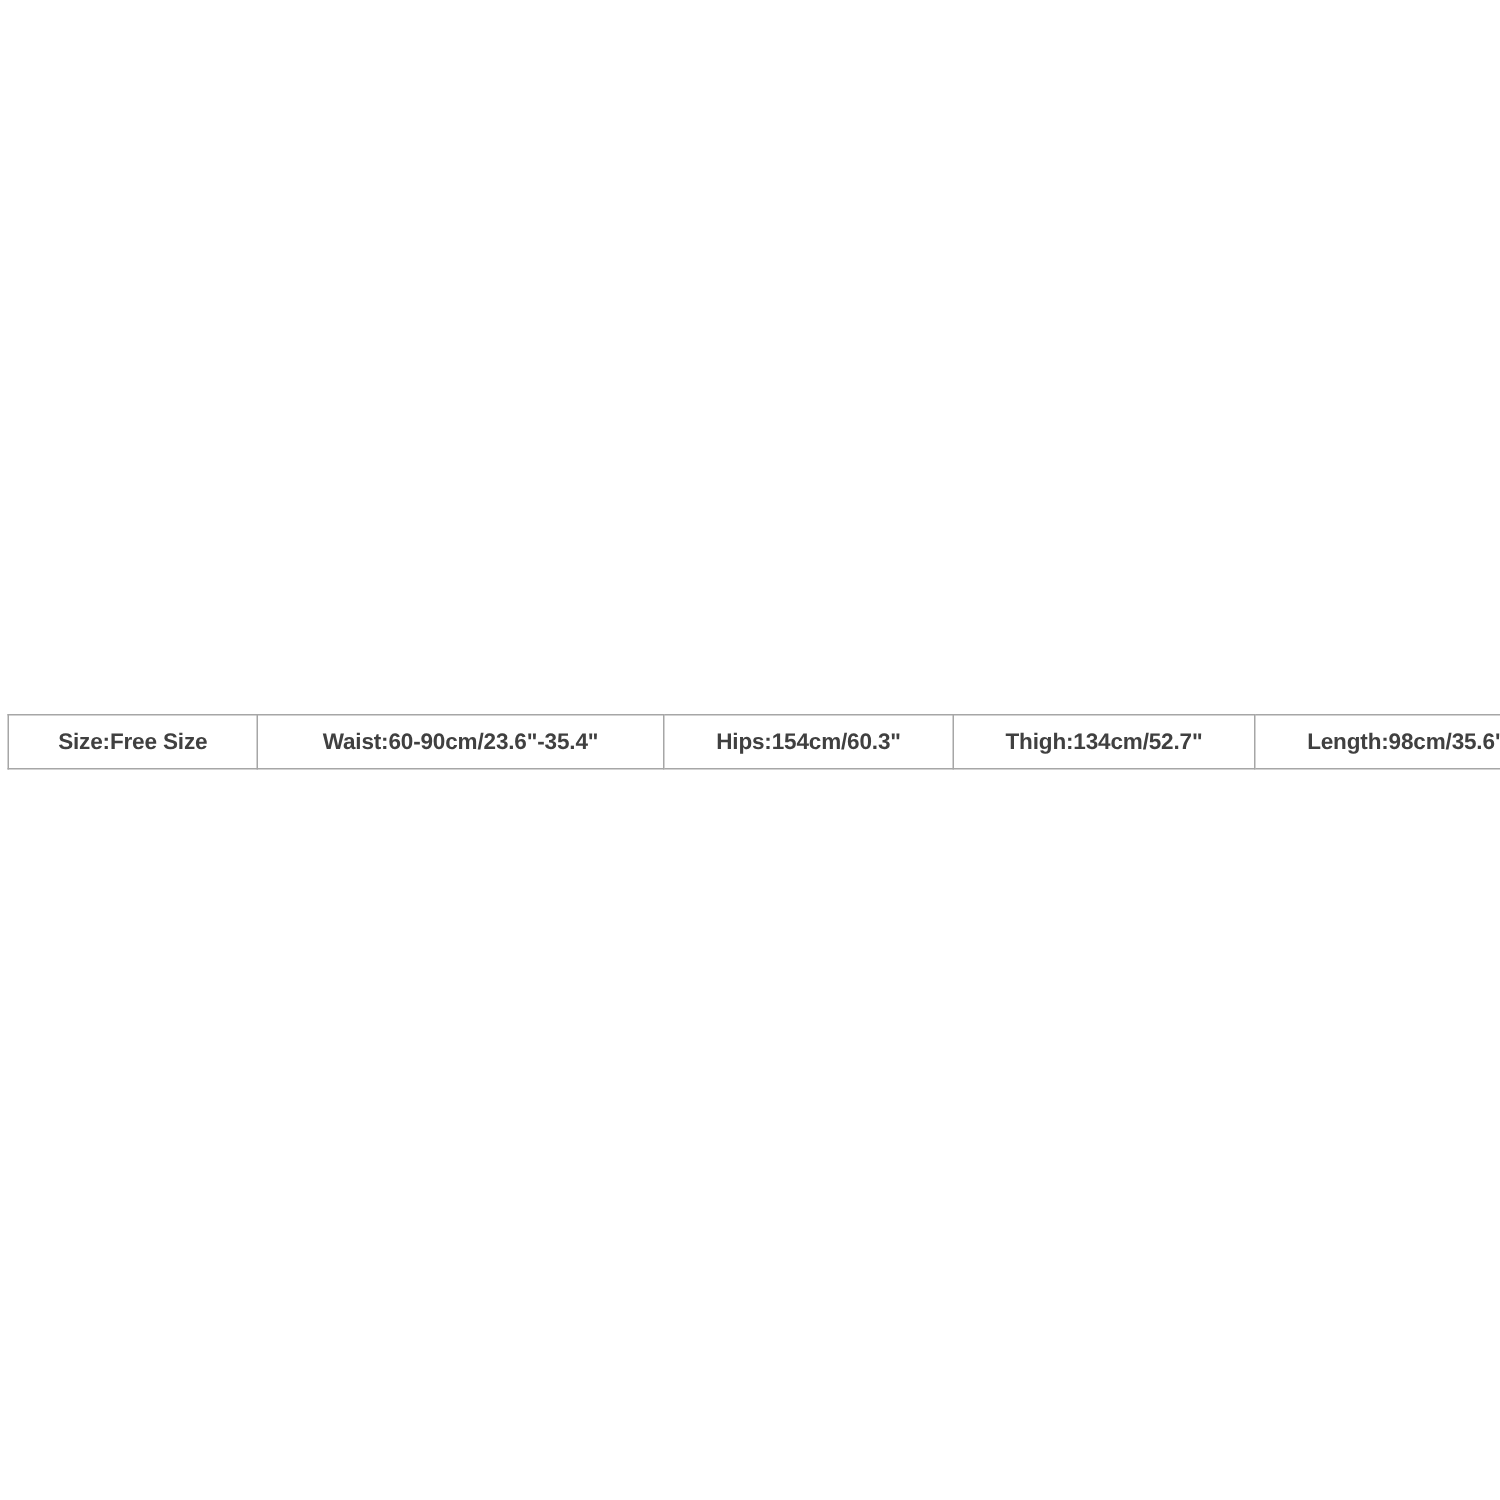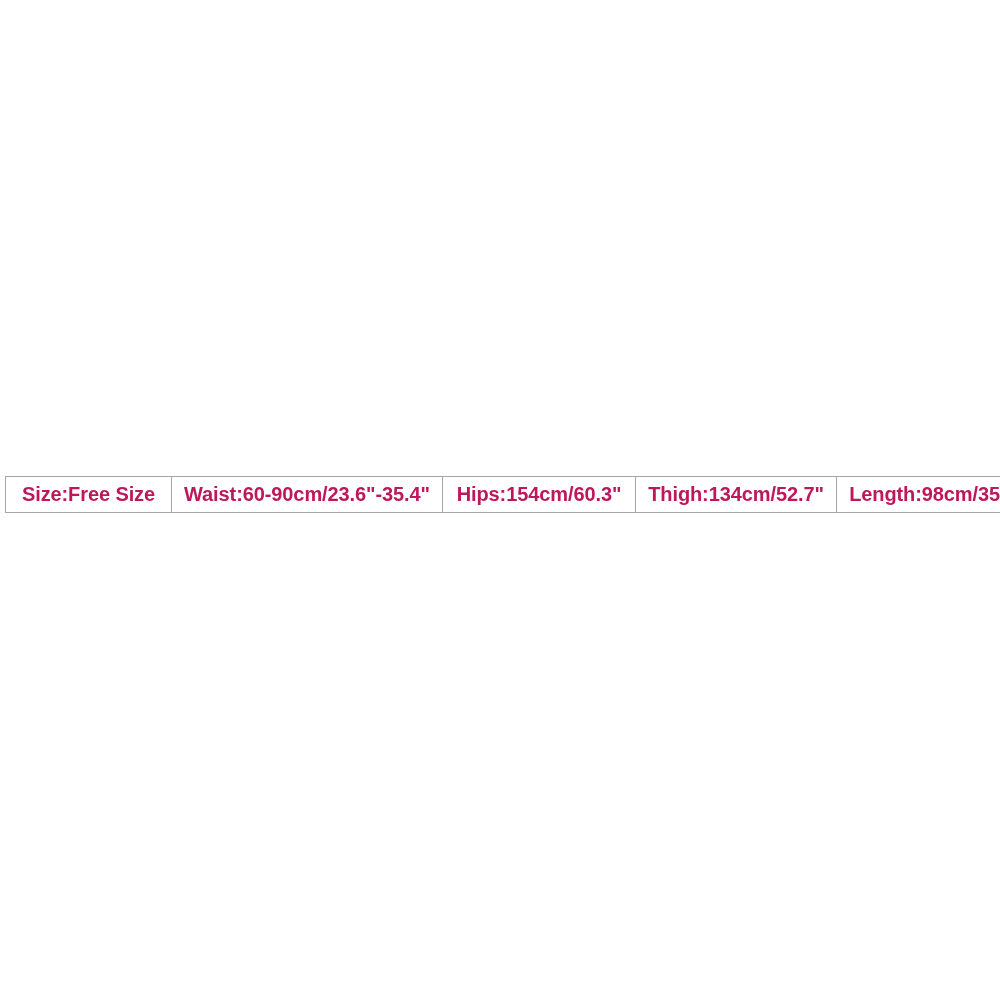--- a/index.html
+++ b/index.html
@@ -25,24 +25,24 @@
     border-collapse: collapse;
     table-layout: fixed;
     background: #ffffff;
   }
 
   .size-chart td {
     border: 1px solid #a6a6a6;
     text-align: center;
     vertical-align: middle;
     padding: 0 4px;
-    color: #be185d;
+    color: #404040;
     font-family: "Liberation Sans", sans-serif;
     font-weight: bold;
-    font-size: 20px;
+    font-size: 15px;
     letter-spacing: -0.1px;
     white-space: nowrap;
     line-height: 35px;
     height: 35px;
   }
 
   
   .col-size   { width: 157px; }
   .col-waist  { width: 262px; }
   .col-hips   { width: 184px; }

